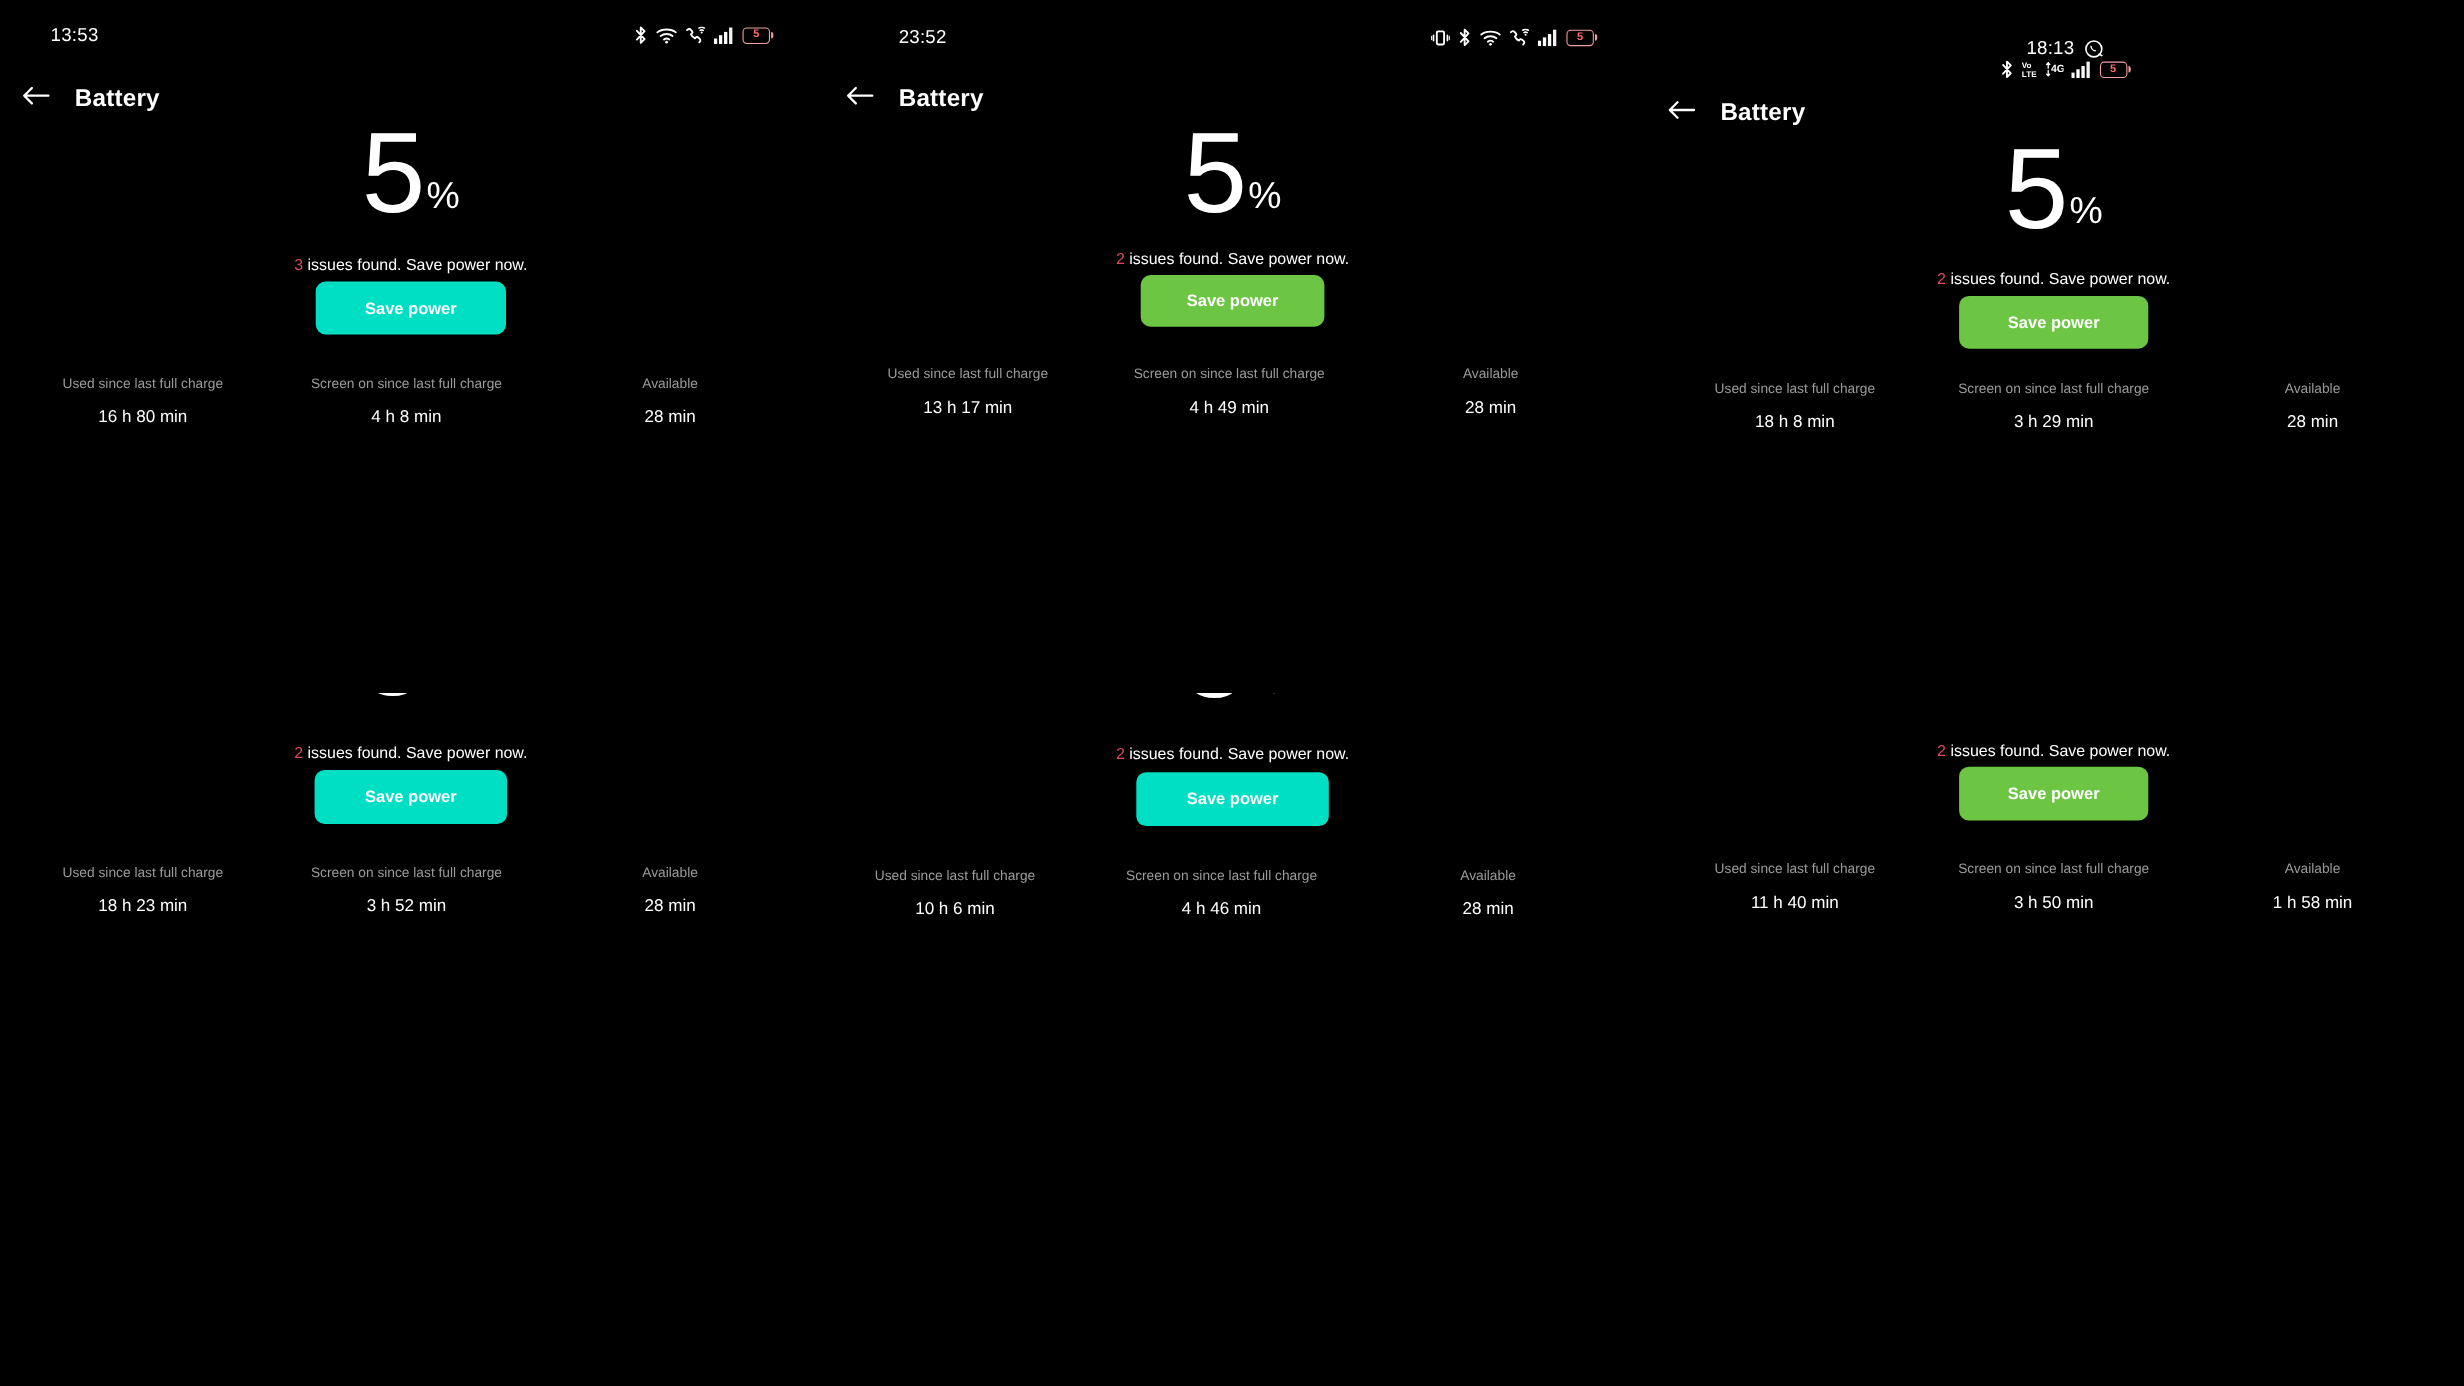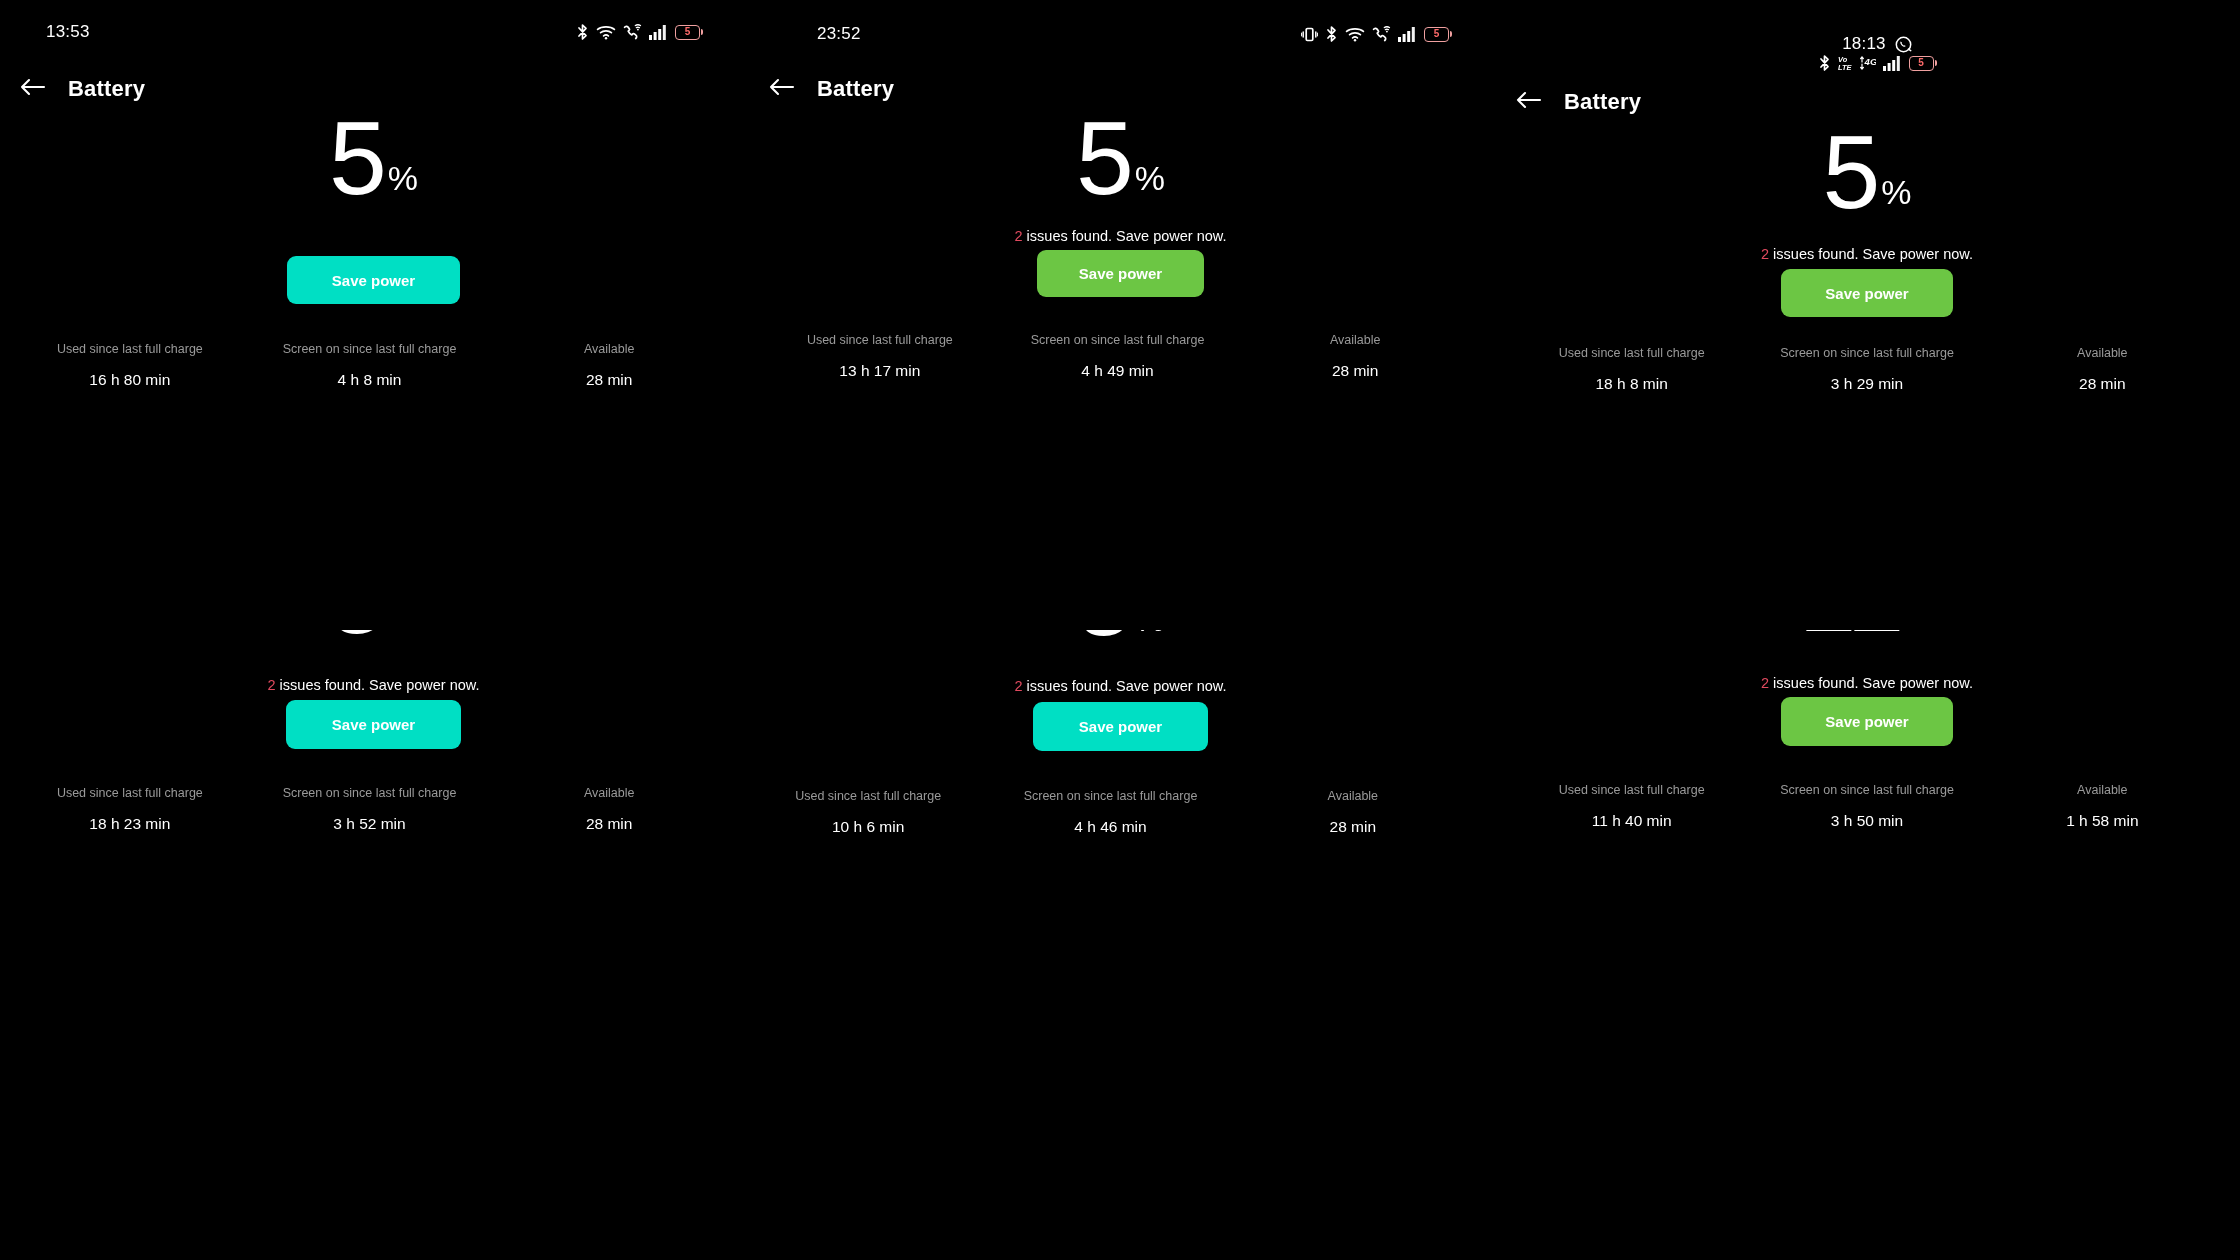--- a/index.html
+++ b/index.html
@@ -28,21 +28,21 @@
     display:flex;align-items:center;
     justify-content:space-between;
     box-sizing:border-box;
   }
   .sb-left{display:flex;align-items:center;gap:9px;}
   .sb-right{display:flex;align-items:center;gap:7px;}
   .sb-time{
     font-size:17px;font-weight:400;color:#fff;letter-spacing:.2px;
     font-family:"Liberation Sans", sans-serif;
   }
-  .ic{display:inline-block;line-height:0;font-style:italic;}
+  .ic{display:inline-block;line-height:0;}
   .ic svg{display:block;}
 
   
   .batt{
     display:inline-flex;align-items:center;
   }
   .batt .shell{
     position:relative;
     border:1.6px solid #fff;border-radius:4px;
     height:15px;min-width:25px;
@@ -167,20 +167,24 @@
             <path d="M24 10 H2 M9 3 L2 10 L9 17" fill="none" stroke="#fff" stroke-width="2.1" stroke-linecap="round" stroke-linejoin="round"></path>
           </svg></span>
       <span class="apptitle">Battery</span>
     </div>
 
     <div class="pct-wrap" style="top:112px;">
       <span class="pct-num">5</span>
       <span class="pct-sign">%</span>
     </div>
 
+    <div class="issues" style="top:233px;">
+      <span class="cnt">3</span>
+      <span>issues found. Save power now.</span>
+    </div>
 
     <div class="btn-row" style="top:256px;">
       <button class="savebtn" style="width:173px;height:48px;background:#00dfc4;">Save power</button>
     </div>
 
     <div class="stats" style="top:342px;padding-left:10px;padding-right:18px;">
       <div class="stat">
         <div class="lbl">Used since last full charge</div>
         <div class="val">16 h 80 min</div>
       </div>

